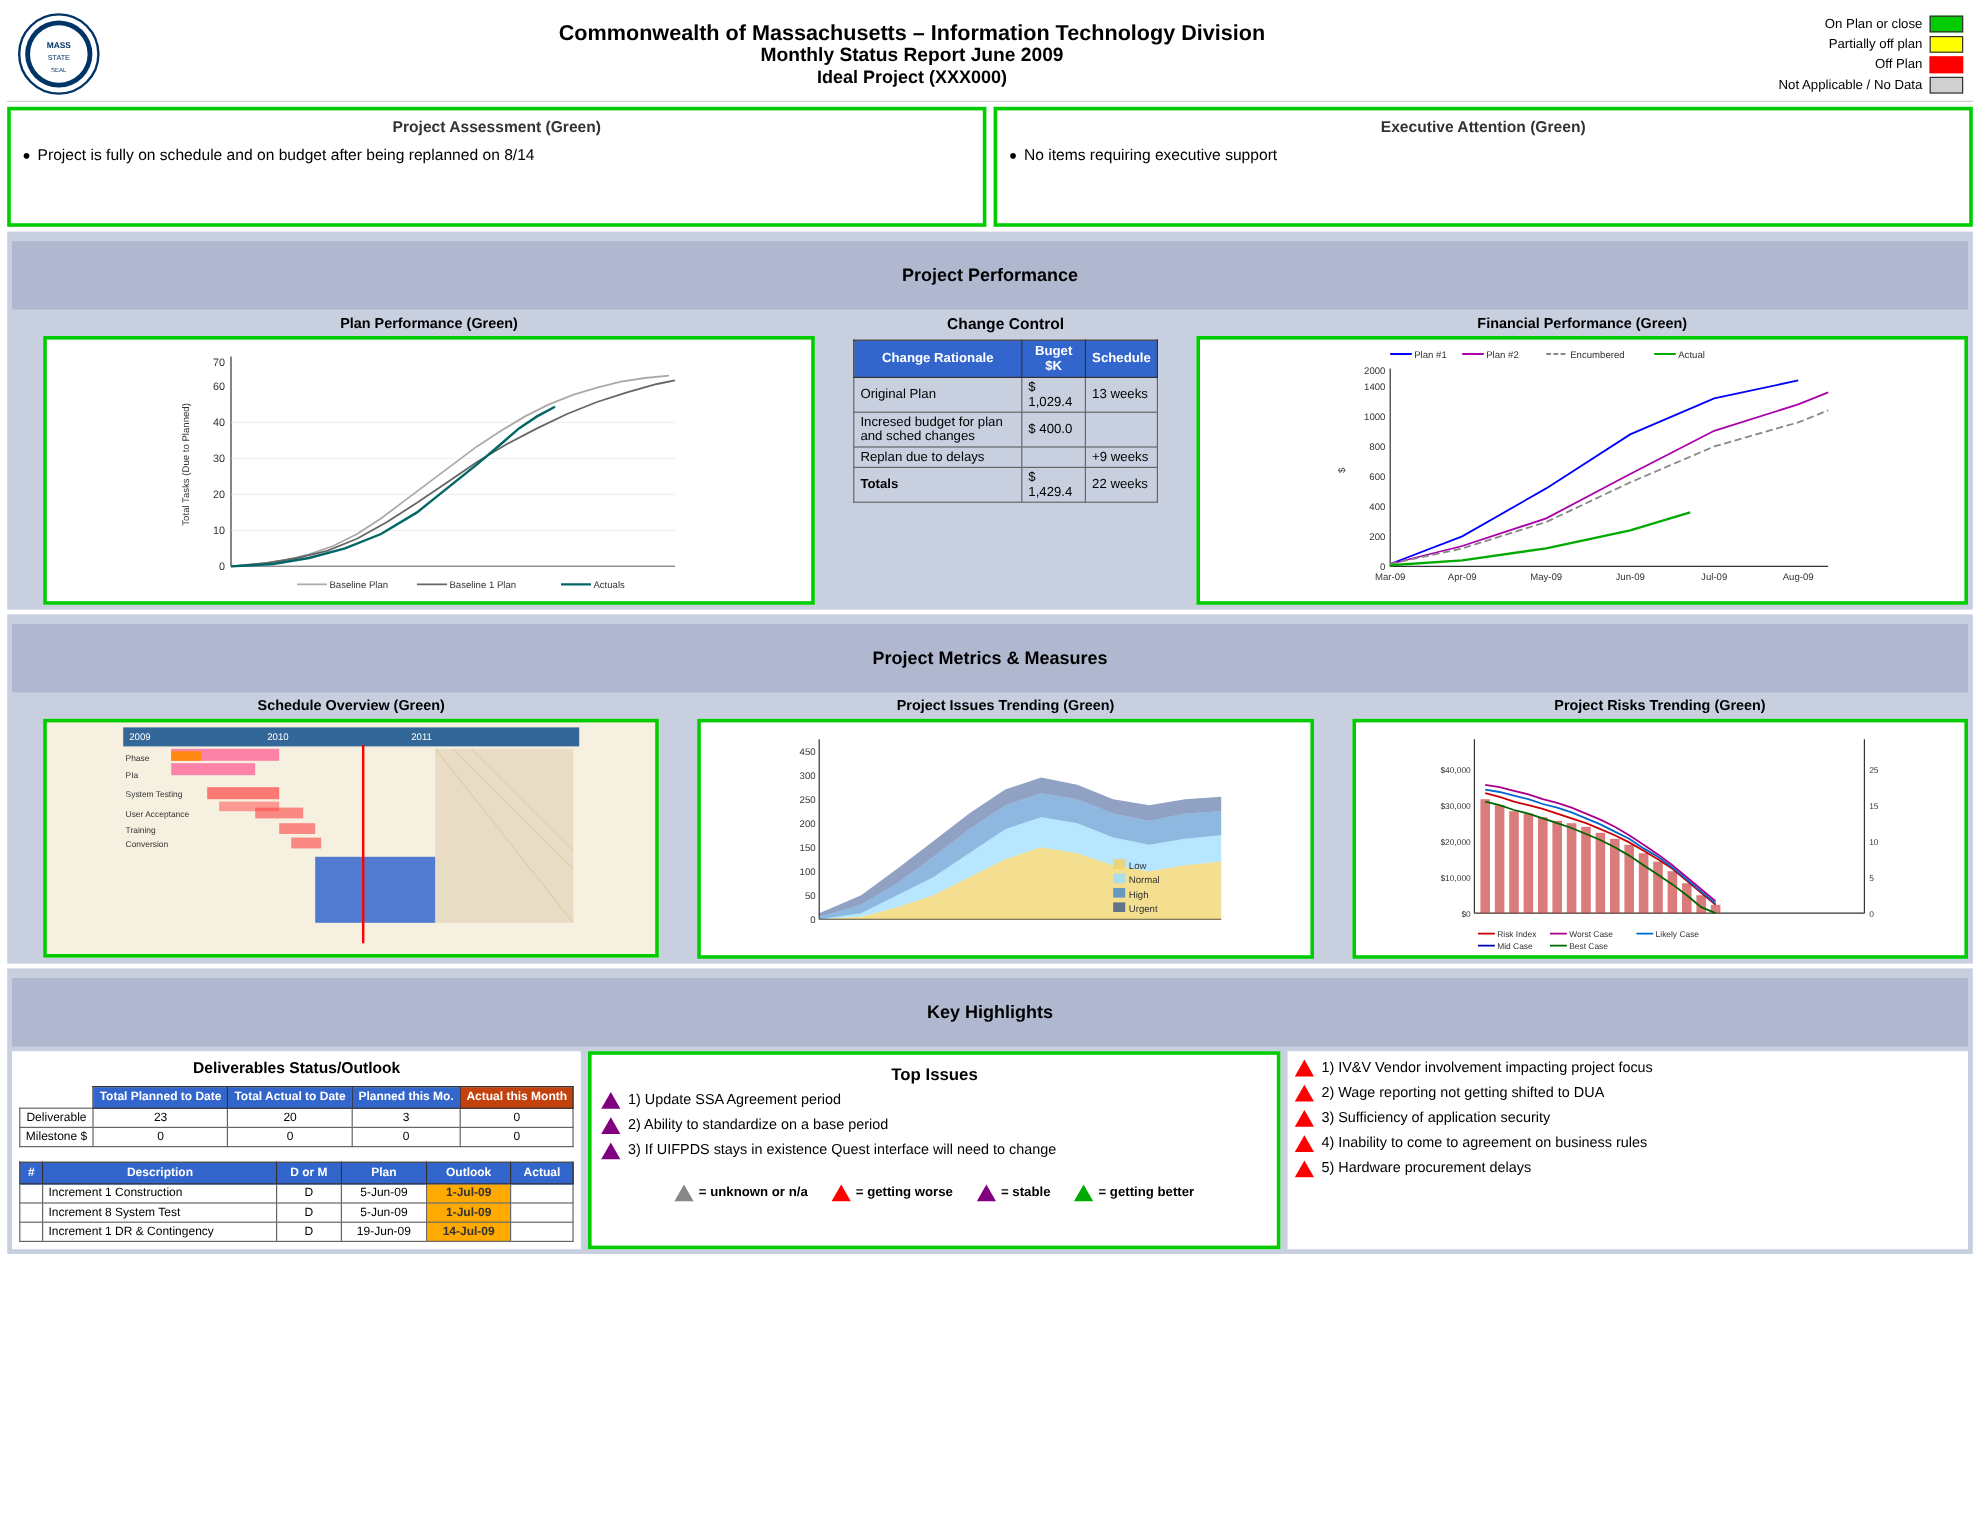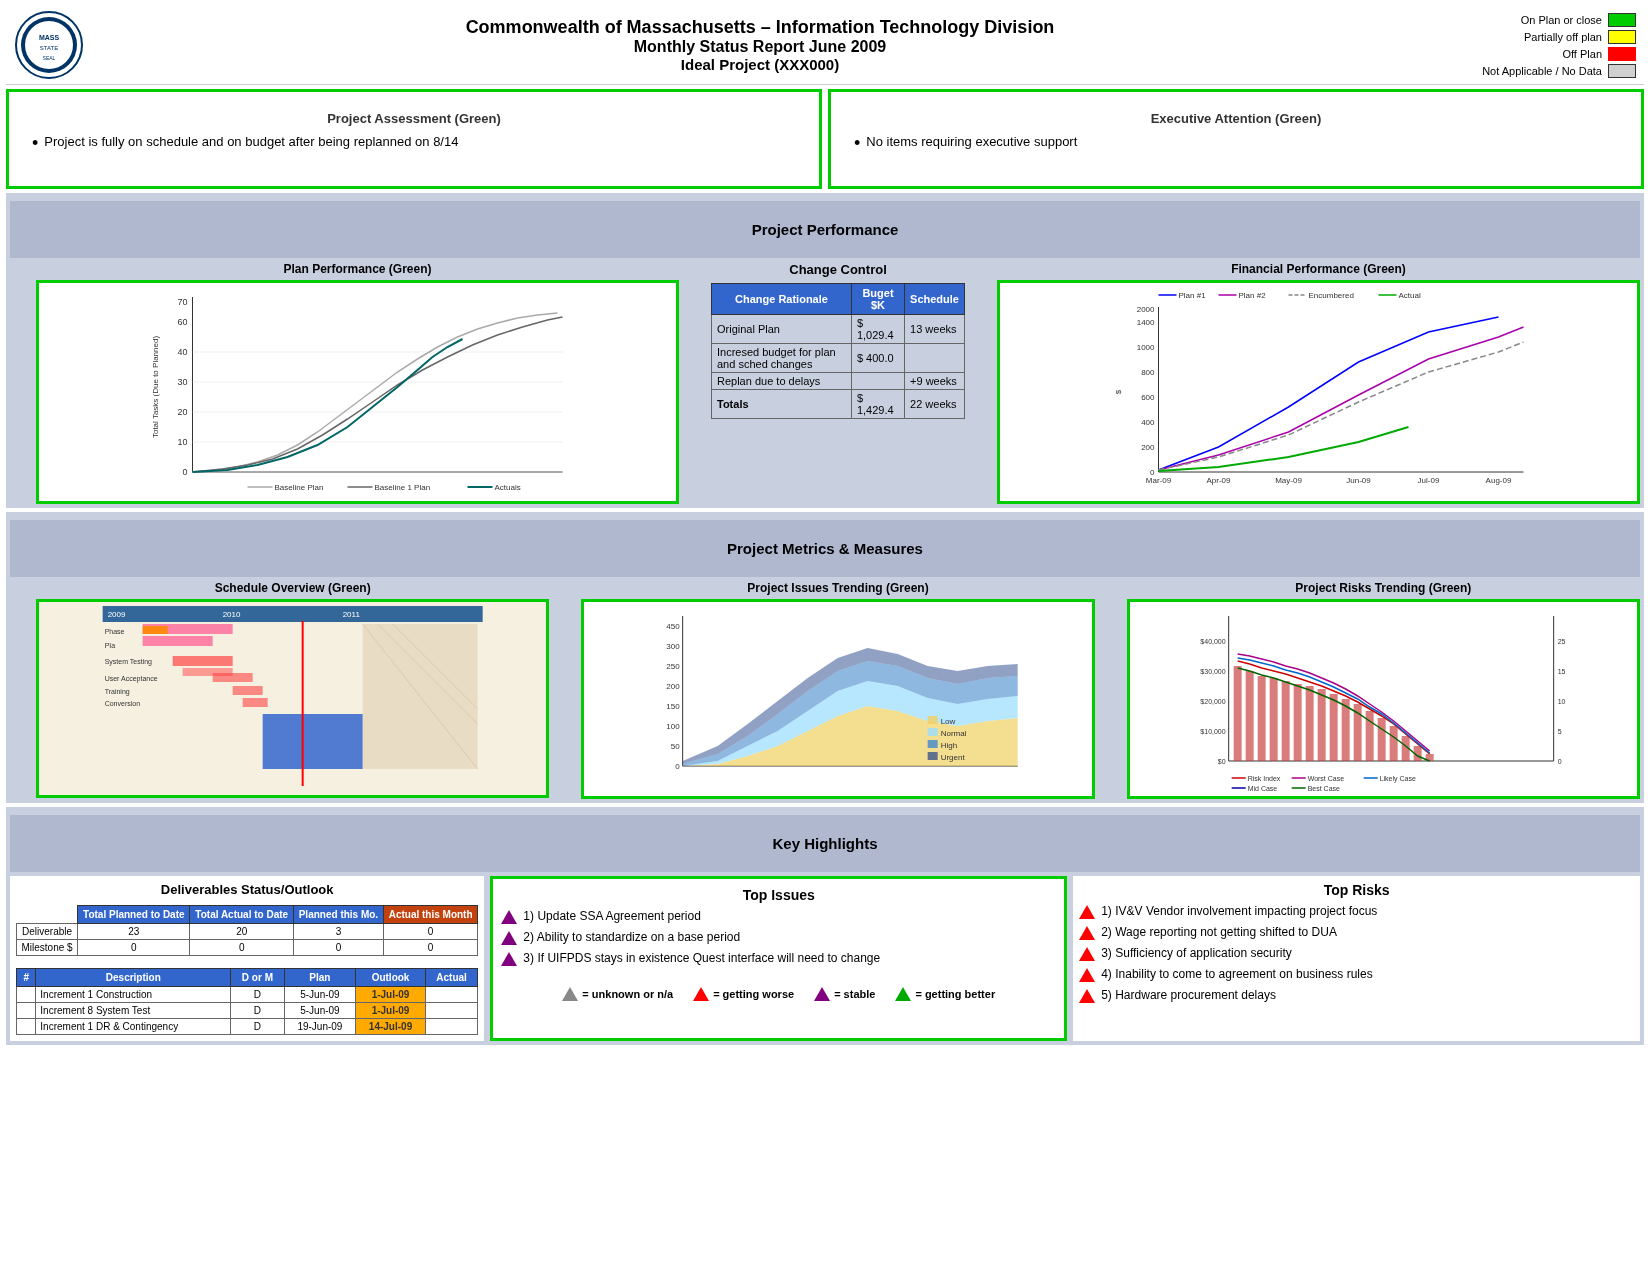--- a/index.html
+++ b/index.html
@@ -19,21 +19,21 @@
     .legend-green { background: #00cc00; }
     .legend-yellow { background: #ffff00; }
     .legend-red { background: #ff0000; border: 2px solid #ff0000; }
     .legend-gray { background: #d0d0d0; }
 
     
     .section-header { background: #b0b8d0; text-align: center; font-size: 15px; font-weight: bold; padding: 20px; margin: 4px 0 4px 0; }
 
     
     .two-panel { display: flex; gap: 6px; margin-bottom: 4px; }
-    .panel-green { border: 3px solid #00cc00; padding: 19px; flex: 1; min-height: 100px; }
+    .panel-green { border: 3px solid #00cc00; padding: 6px; flex: 1; min-height: 100px; }
     .panel-title { font-size: 13px; font-weight: bold; text-align: center; margin-bottom: 4px; color: #333; }
     .bullet-item { display: flex; align-items: flex-start; gap: 6px; font-size: 13px; margin: 8px 4px; }
     .bullet-dot { font-size: 18px; line-height: 1; }
 
     
     .perf-section { background: #c8d0e0; padding: 4px; margin-bottom: 4px; }
     .three-panel { display: flex; gap: 6px; }
     .perf-panel { flex: 1; padding-left: 26px; }
     .chart-area { border: 3px solid #00cc00; padding: 4px; background: #fff; min-height: 200px; }
     .chart-title { text-align: center; font-size: 12px; font-weight: bold; margin-bottom: 4px; }
@@ -516,21 +516,20 @@
             <span>= stable</span>
           </div>
           <div class="legend-sym">
             <div class="triangle-green"></div>
             <span>= getting better</span>
           </div>
         </div>
       </div>
 
       <div class="highlights-right">
-        <div class="highlights-title">Top Risks</div>
         <div class="issue-item">
           <div class="triangle-red"></div>
           <span>1)  <span>IV&amp;V Vendor involvement impacting project focus</span></span>
         </div>
         <div class="issue-item">
           <div class="triangle-red"></div>
           <span>2)  <span>Wage reporting not getting shifted to DUA</span></span>
         </div>
         <div class="issue-item">
           <div class="triangle-red"></div>

